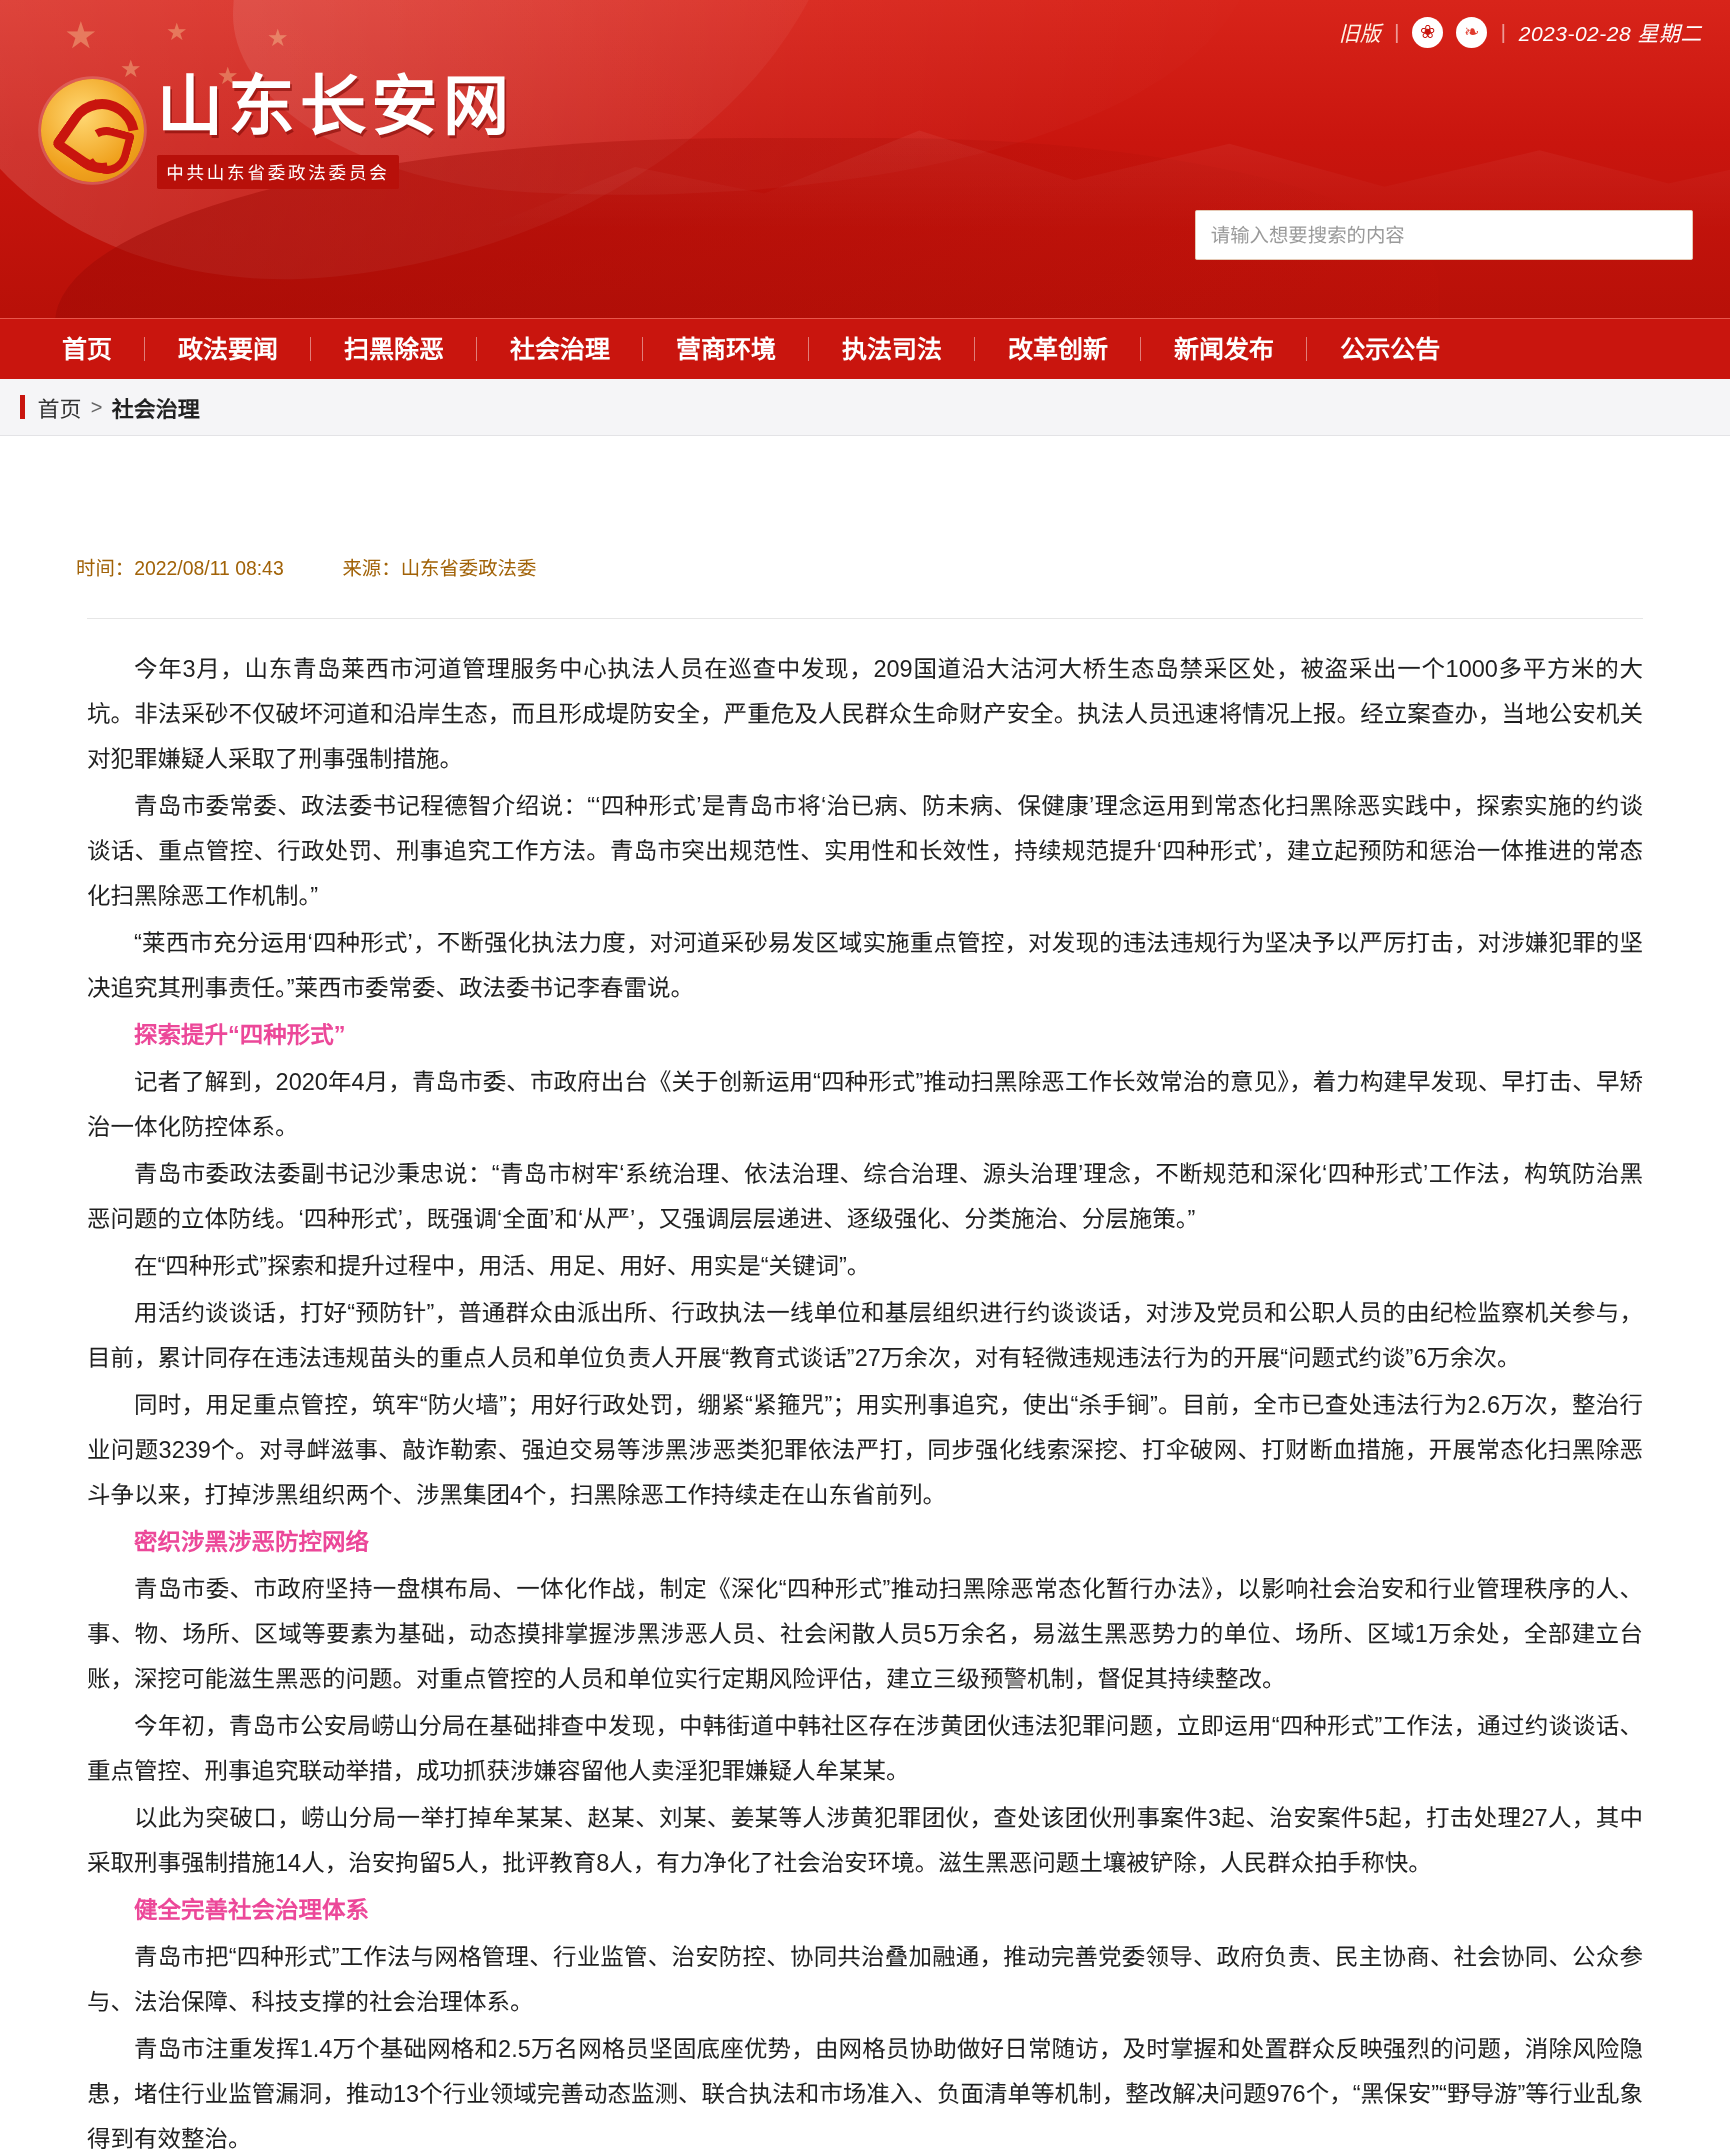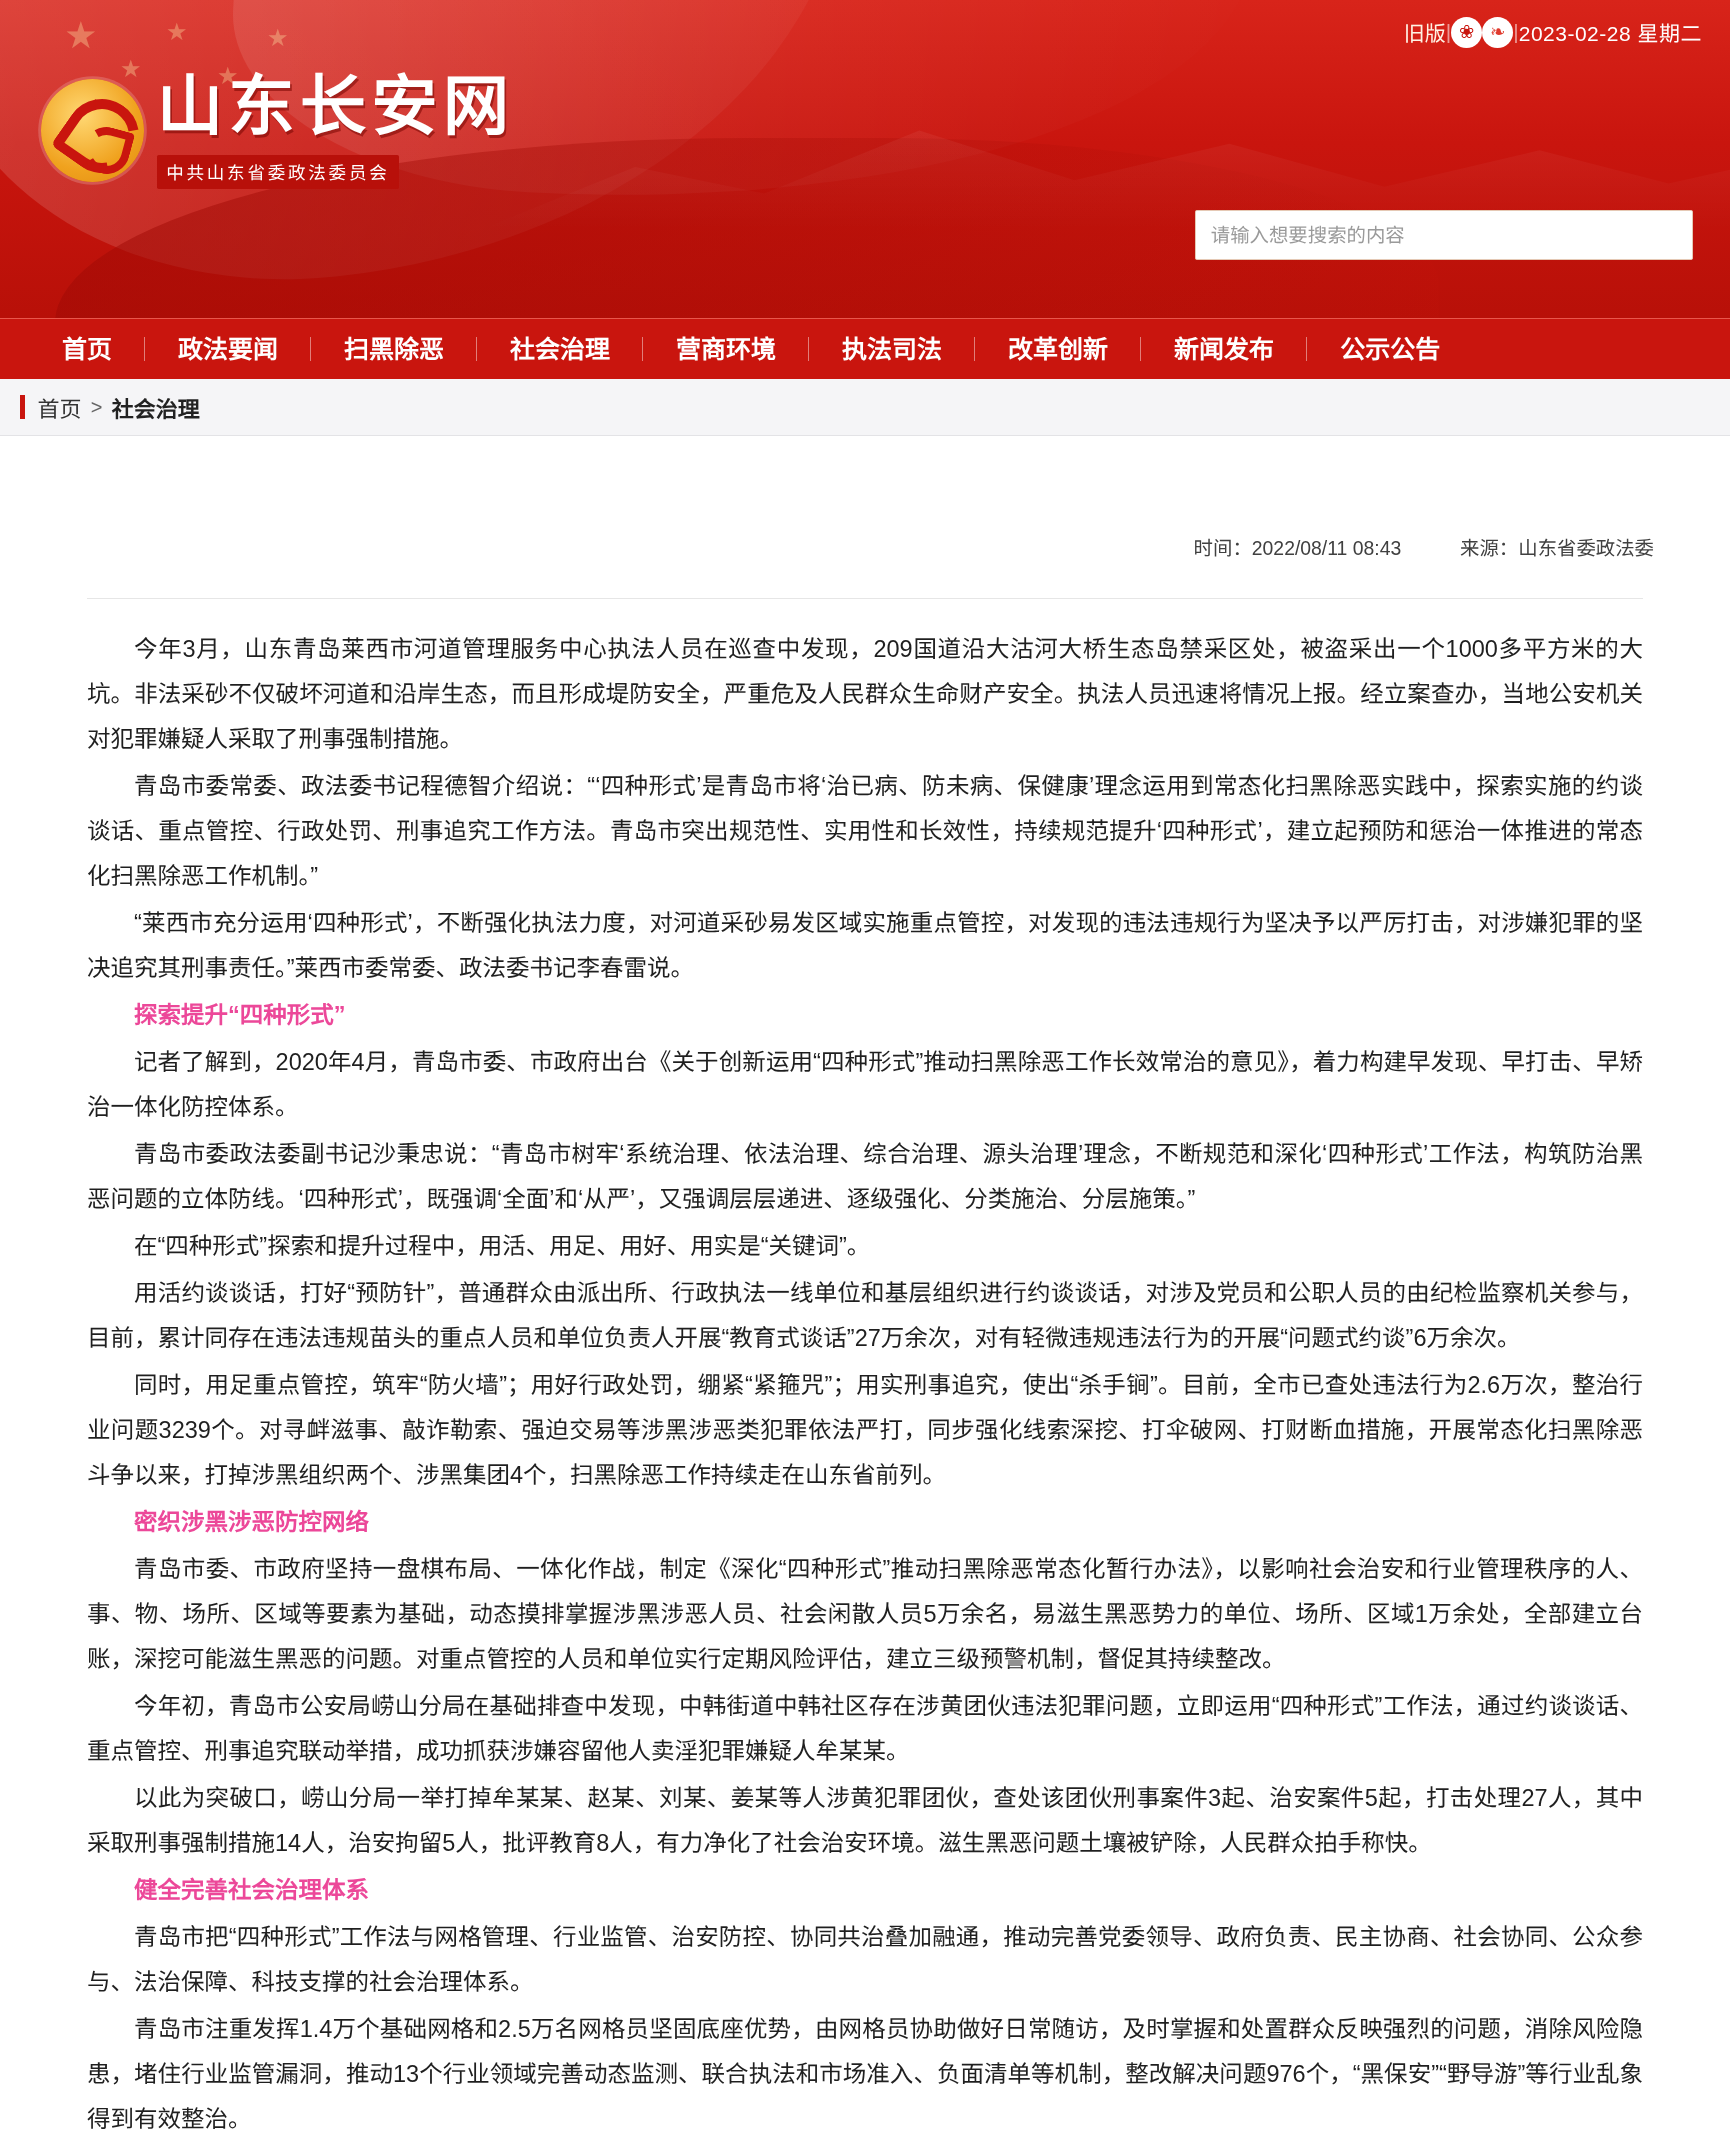--- a/index.html
+++ b/index.html
@@ -61,23 +61,25 @@
     color: #ffe9a8;
     font-size: 24px;
     line-height: 1;
   }
 
   .topbar {
     position: absolute;
     right: 28px; top: 16.6px;
     display: flex;
     align-items: center;
+    gap: 13px;
     color: #ffe2c9;
     font-size: 21px;
     z-index: 5;
+    font-style: italic;
   }
   .topbar .old-link { color: #fff3e5; text-decoration: none; }
   .topbar .sep { color: rgba(255,255,255,0.55); }
   .topbar .sico {
     width: 31px; height: 31px;
     border-radius: 50%;
     background: #ffffff;
     color: #c9150e;
     display: inline-flex;
     align-items: center;
@@ -235,23 +237,23 @@
     font-family: "DejaVu Serif", "Liberation Serif", serif;
     font-size: 41px;
     font-weight: bold;
     color: #1a1a1a;
     letter-spacing: 0.9px;
     line-height: 1.4;
     margin: 0 auto;
     padding: 0 55px;
   }
   .article-meta {
-    margin-top: 35px;
-    text-align: right;
-    color: #404040;
+    margin-top: 55px;
+    text-align: left;
+    color: #a16207;
     font-size: 19.4px;
   }
   .article-meta .meta-item { display: inline-block; }
   .article-meta .meta-gap { display: inline-block; width: 48px; }
   .divider {
     margin: 37px 11px 0;
     height: 0.9px;
     background: #e6e6e6;
   }
   .article-body {

